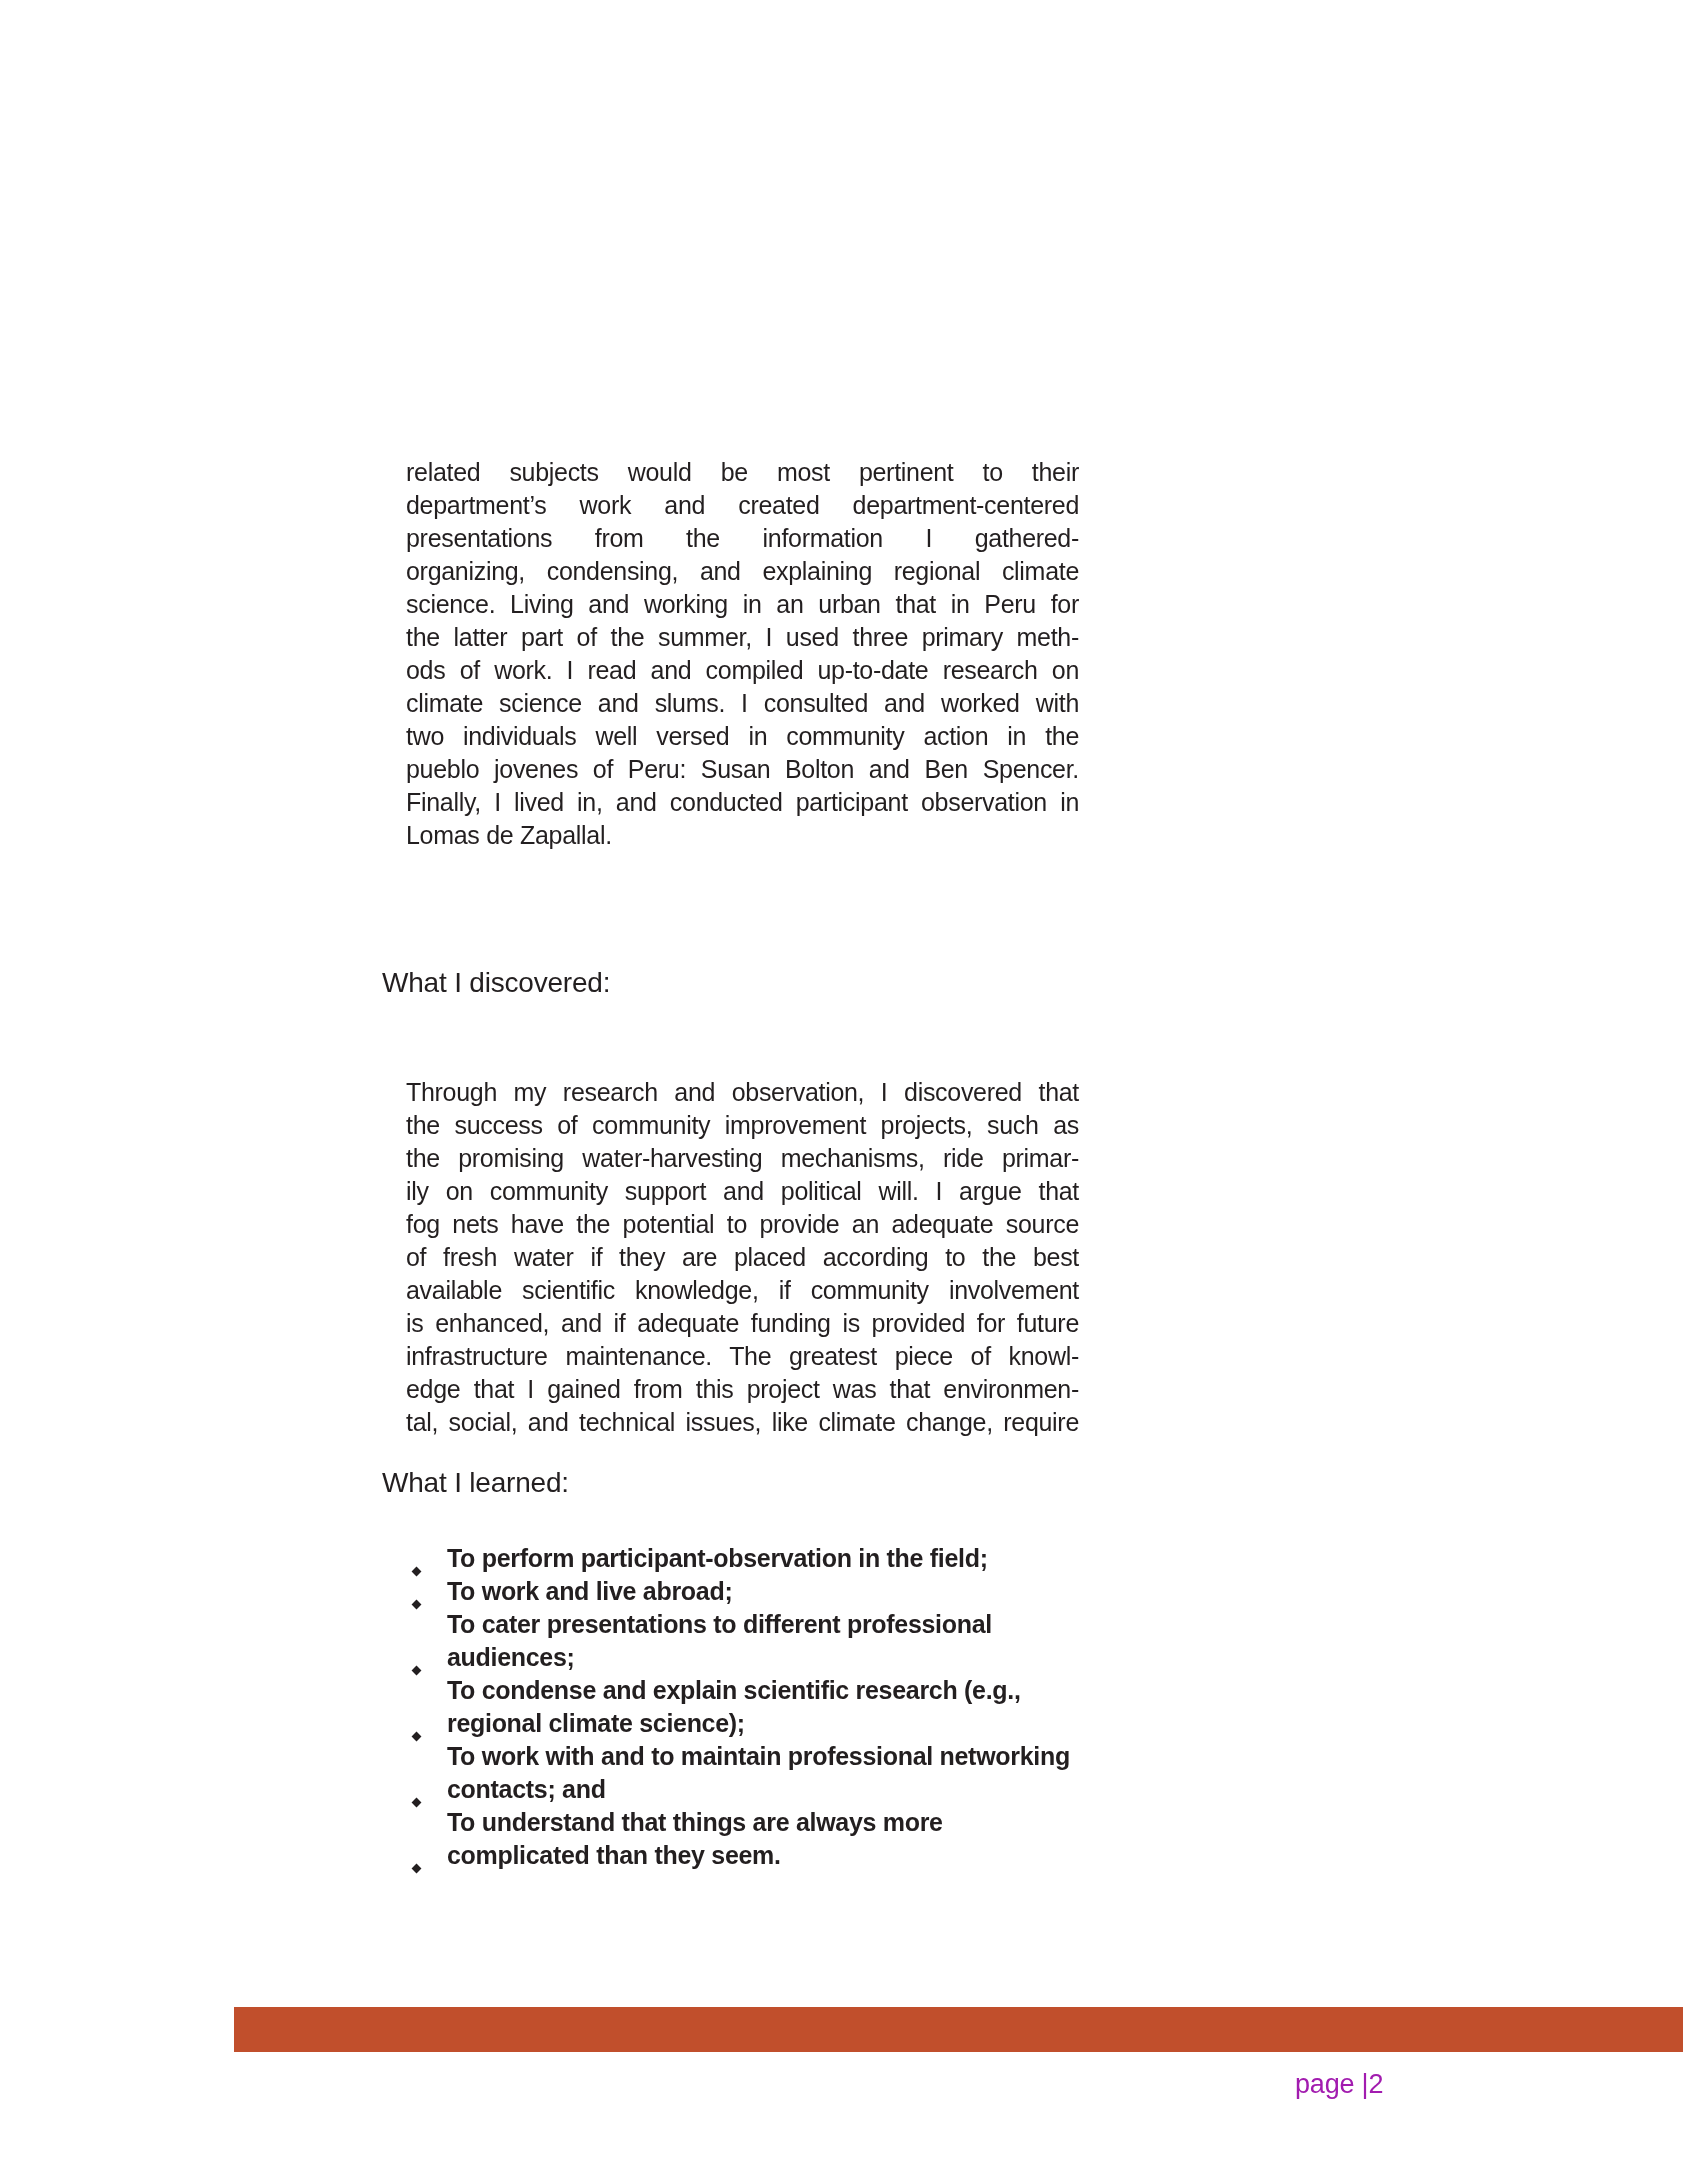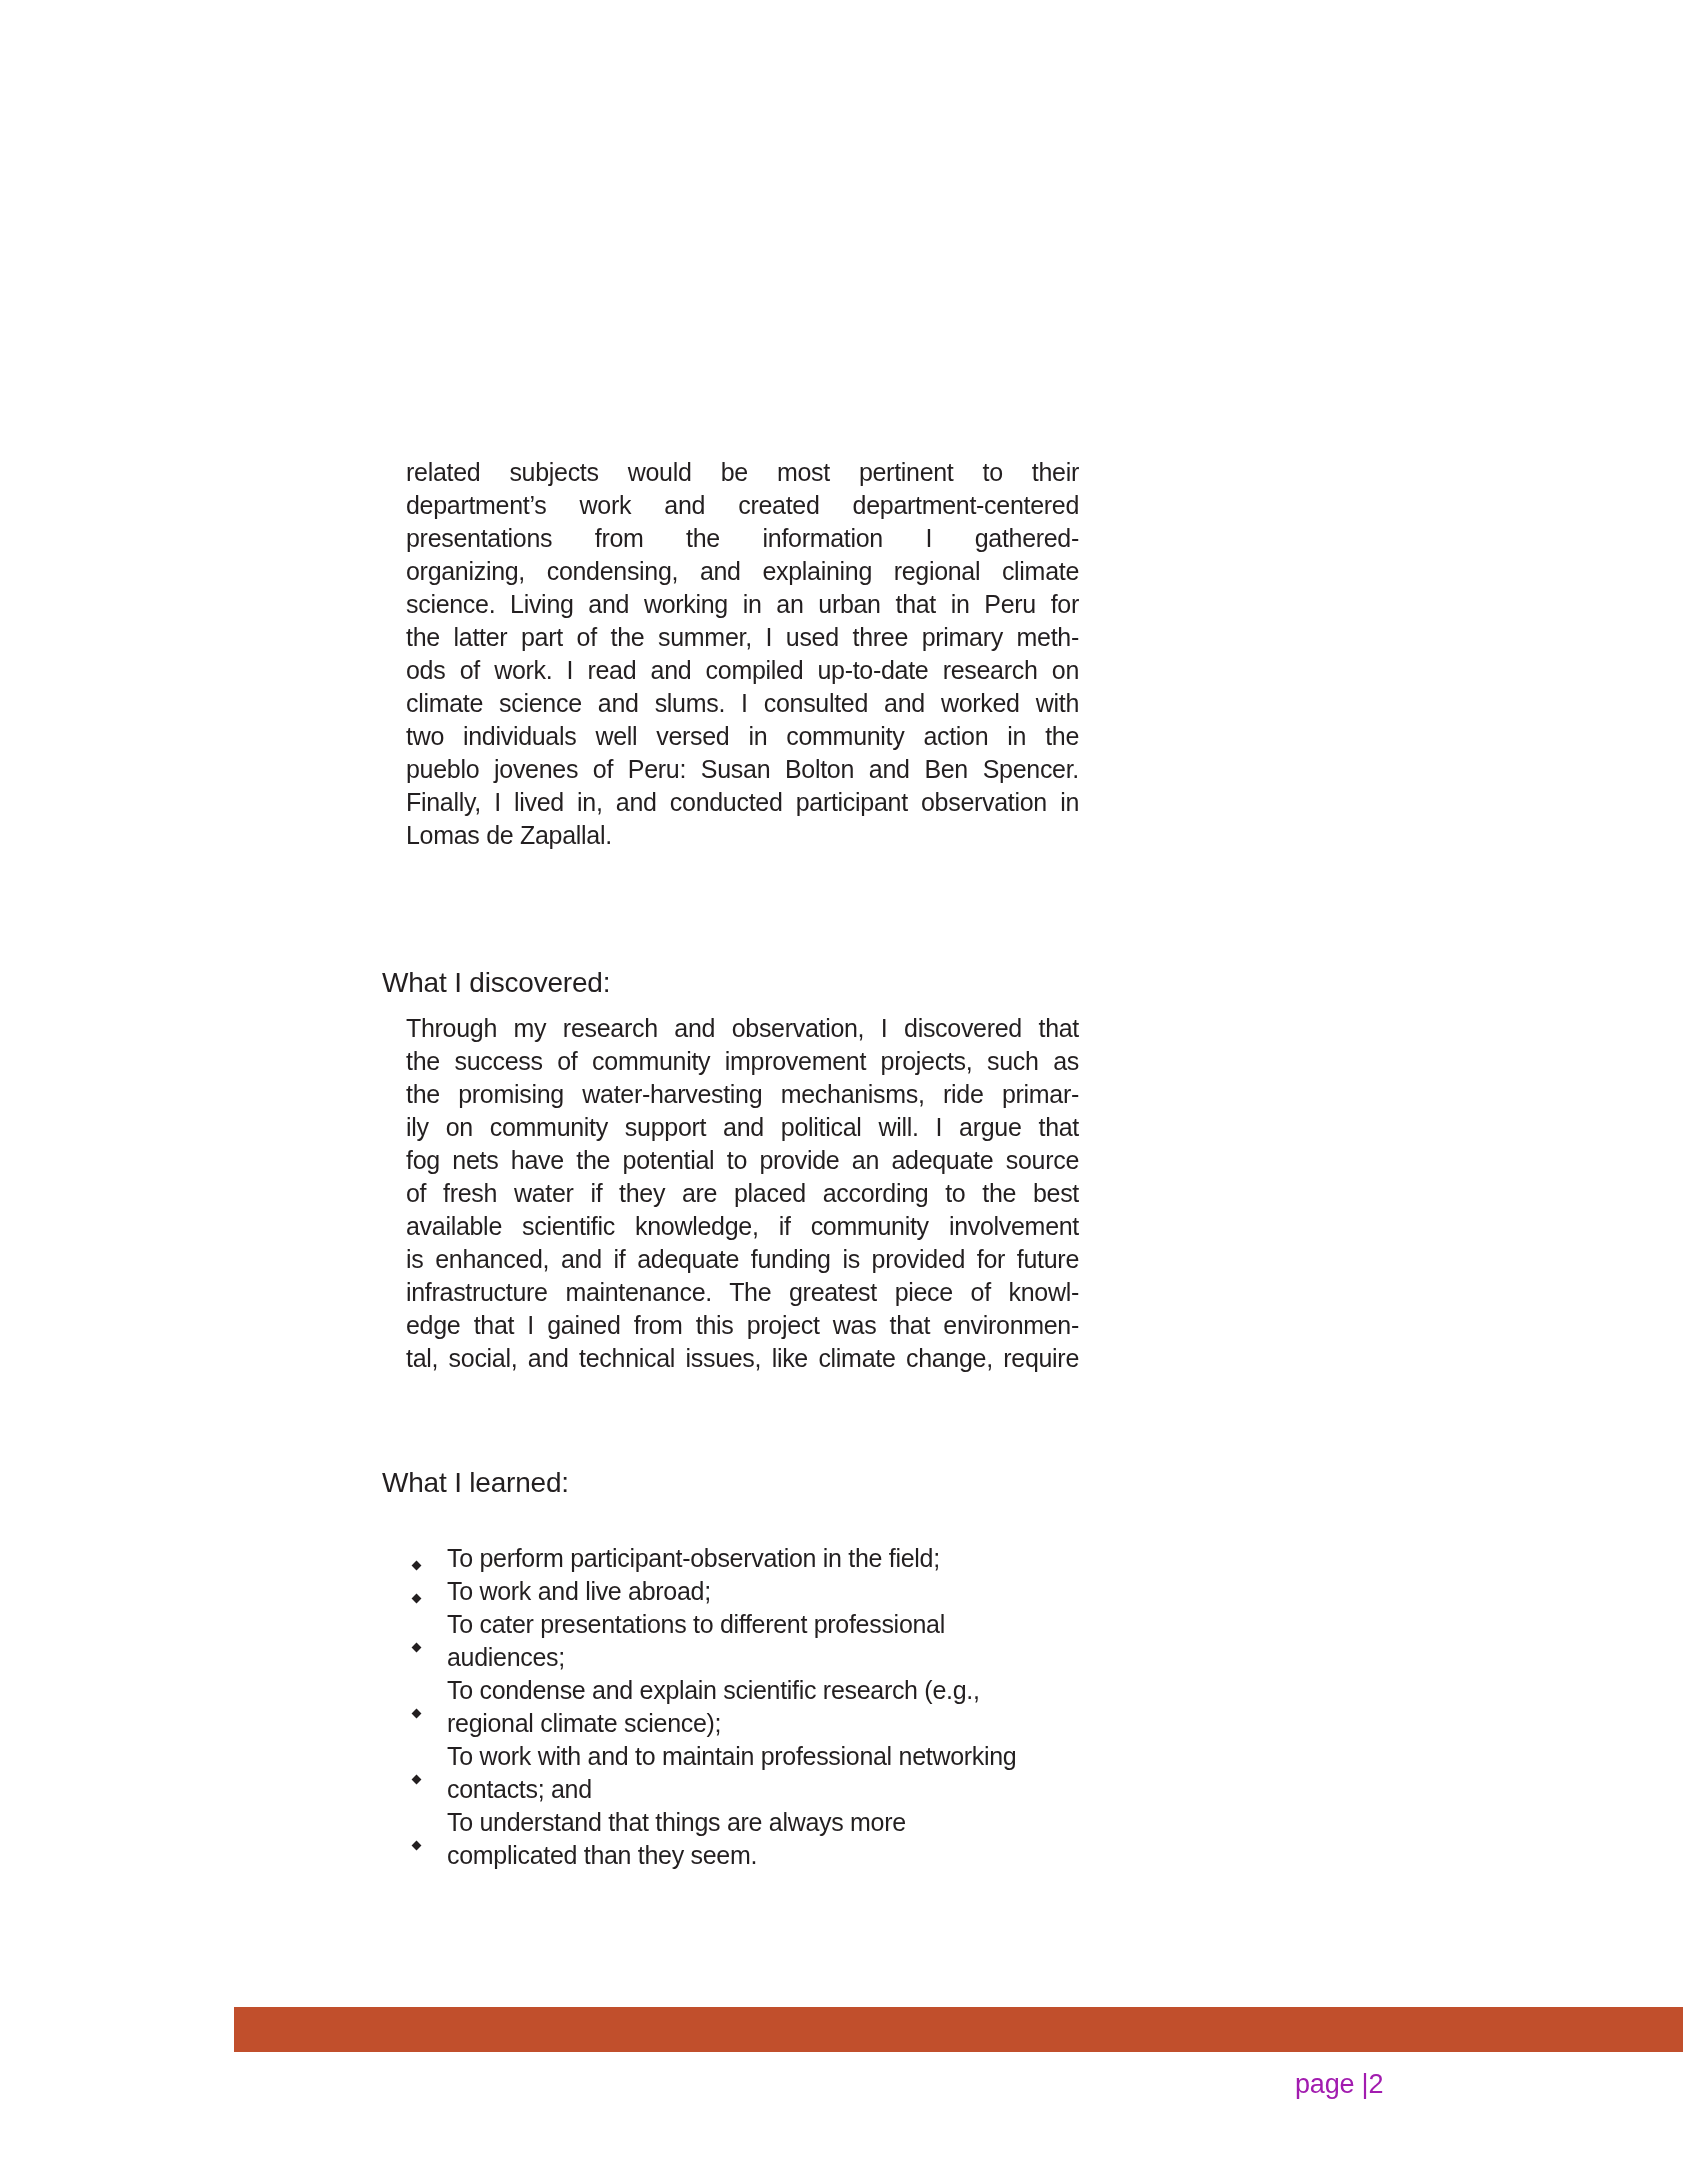--- a/index.html
+++ b/index.html
@@ -48,21 +48,22 @@
   .bullets {
     position: absolute;
     left: 406px;
     width: 673px;
     font-size: 25px;
     line-height: 33px;
     letter-spacing: -0.3px;
   }
   .bullet-row {
     display: flex;
-    align-items: center;
+    align-items: flex-end;
+    font-weight: bold;
   }
   .bullet-marker {
     flex: 0 0 auto;
     width: 7px;
     height: 7px;
     background: #231f20;
     transform: rotate(45deg);
     margin: 13px 0 0 7px;
   }
   .bullet-text {
@@ -100,21 +101,21 @@
     <div class="line">ods of work. I read and compiled up-to-date research on</div>
     <div class="line">climate science and slums. I consulted and worked with</div>
     <div class="line">two individuals well versed in community action in the</div>
     <div class="line">pueblo jovenes of Peru: Susan Bolton and Ben Spencer.</div>
     <div class="line">Finally, I lived in, and conducted participant observation in</div>
     <div class="line line-last">Lomas de Zapallal.</div>
   </div>
 
 <div class="heading" style="top: 967px;">What I discovered:</div>
 
-<div class="textblock" style="top: 1012px;">
+<div class="textblock" style="top: 1076px;">
     <div class="line">Through my research and observation, I discovered that</div>
     <div class="line">the success of community improvement projects, such as</div>
     <div class="line">the promising water-harvesting mechanisms, ride primar-</div>
     <div class="line">ily on community support and political will. I argue that</div>
     <div class="line">fog nets have the potential to provide an adequate source</div>
     <div class="line">of fresh water if they are placed according to the best</div>
     <div class="line">available scientific knowledge, if community involvement</div>
     <div class="line">is enhanced, and if adequate funding is provided for future</div>
     <div class="line">infrastructure maintenance. The greatest piece of knowl-</div>
     <div class="line">edge that I gained from this project was that environmen-</div>

